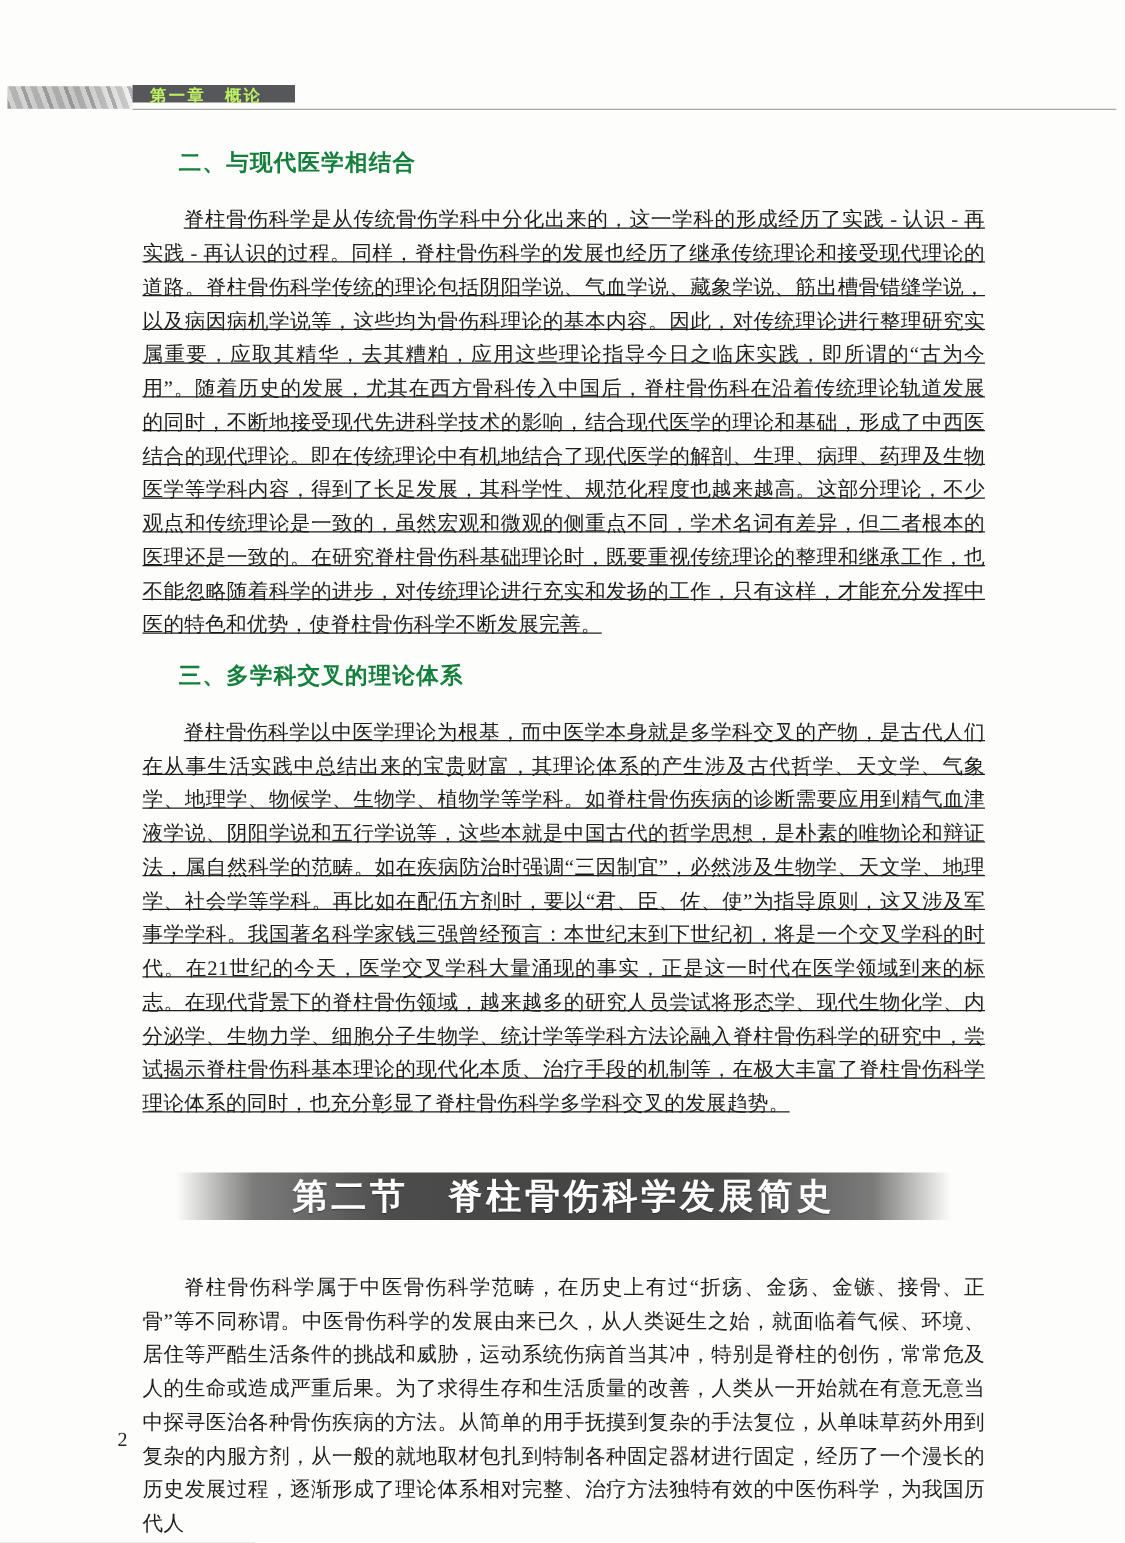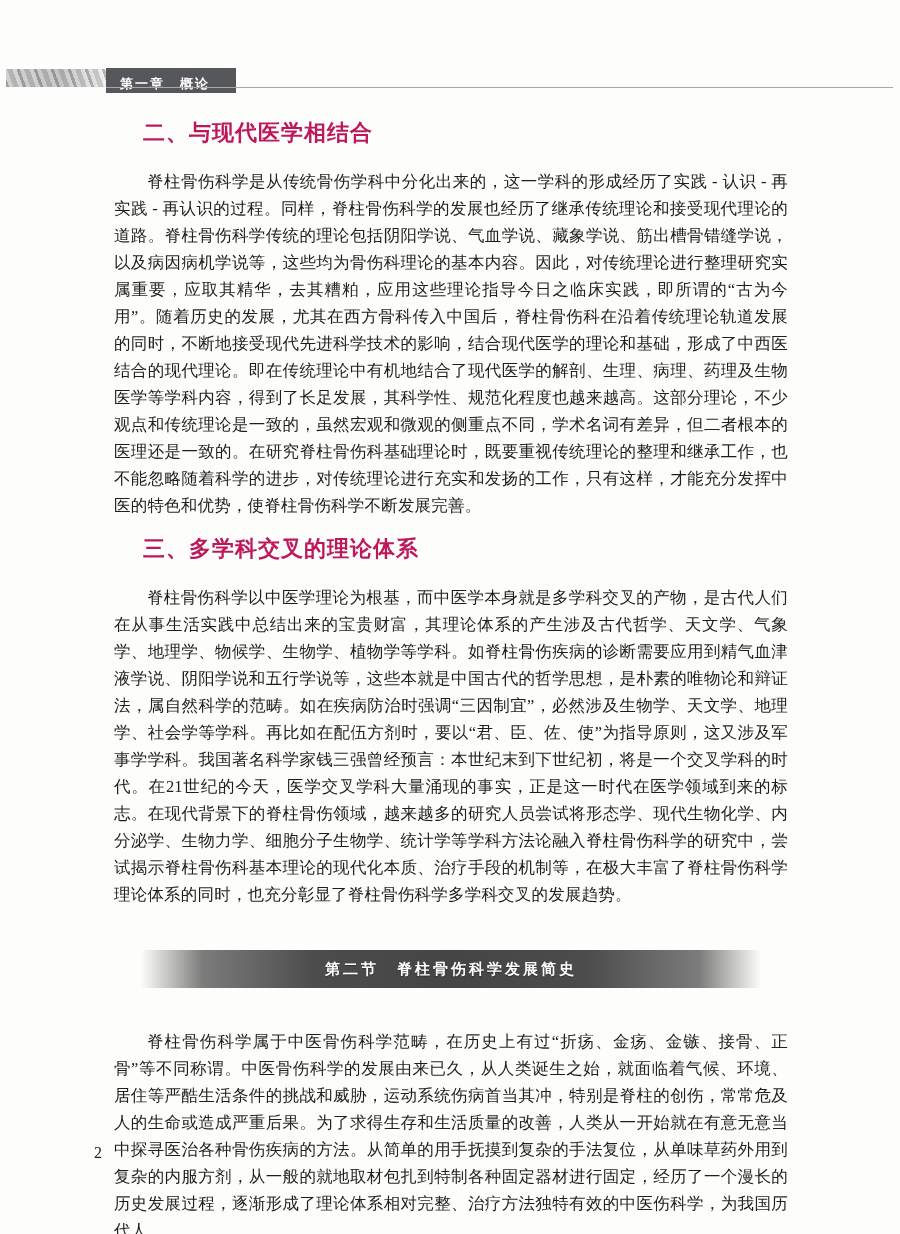--- a/index.html
+++ b/index.html
@@ -15,45 +15,45 @@
   }
   
   .running-header { position:absolute; top:68px; left:0; width:100%; height:22px; }
   .header-deco {
     position:absolute; left:6px; top:1px; width:100px; height:18px;
     background:
       repeating-linear-gradient(70deg, rgba(110,110,110,.45) 0 3px, rgba(225,225,225,.35) 3px 7px, rgba(150,150,150,.40) 7px 12px, rgba(245,245,245,.30) 12px 16px),
       linear-gradient(90deg,#c9c9c9,#b5b5b5 55%,#efefef);
   }
   .chapter-bar {
-    position:absolute; left:106px; top:0; height:25px;
+    position:absolute; left:106px; top:0; height:14px;
     min-width:130px;
     background:#56575b;
-    color:#ffffff;
-    display:flex; align-items:flex-end;
+    color:#bef264;
+    display:flex; align-items:flex-start;
     padding:0 26px 0 14px;
     font-family:"Liberation Sans","DejaVu Sans",sans-serif;
     font-weight:bold; font-size:13px; letter-spacing:2px;
   }
   .header-rule {
     position:absolute; left:106px; right:7px; top:19px; height:1px;
     background:#a8a8a8;
   }
   
   .content {
     position:absolute; left:114px; top:118px; width:674px;
   }
   .sub-heading {
     font-family:"Liberation Sans","DejaVu Sans",sans-serif;
-    font-size:22px; font-weight:bold; color:#be185d;
+    font-size:18px; font-weight:bold; color:#15803d;
     padding-left:29px;
     letter-spacing:1px;
     margin-bottom:20px;
   }
-  .sub-heading + .body-para { margin-top:14px; }
+  .sub-heading + .body-para { margin-top:14px;text-decoration:underline; }
   .body-para {
     font-size:16.5px;
     line-height:27px;
     text-align:justify;
     text-indent:2em;
     color:#1e1e1e;
     letter-spacing:0.2px;
   }
   .gap-lg { margin-top:15px; }
   
@@ -64,21 +64,21 @@
     background:linear-gradient(90deg,
       rgba(80,80,80,0) 0%,
       rgba(80,80,80,0.75) 10%,
       #4c4c4c 28%,
       #454545 50%,
       #4c4c4c 72%,
       rgba(80,80,80,0.75) 90%,
       rgba(80,80,80,0) 100%);
     color:#ffffff;
     font-family:"Liberation Sans","DejaVu Sans",sans-serif;
-    font-size:15px; font-weight:bold; letter-spacing:3px;
+    font-size:28px; font-weight:bold; letter-spacing:3px;
     text-shadow:0 1px 1px rgba(0,0,0,.35);
   }
   .after-banner { margin-top:40px; }
   
   .page-number {
     position:absolute; left:94px; top:1144px;
     font-size:16px; color:#222;
     font-family:"Liberation Serif","DejaVu Serif",serif;
   }
 </style>

